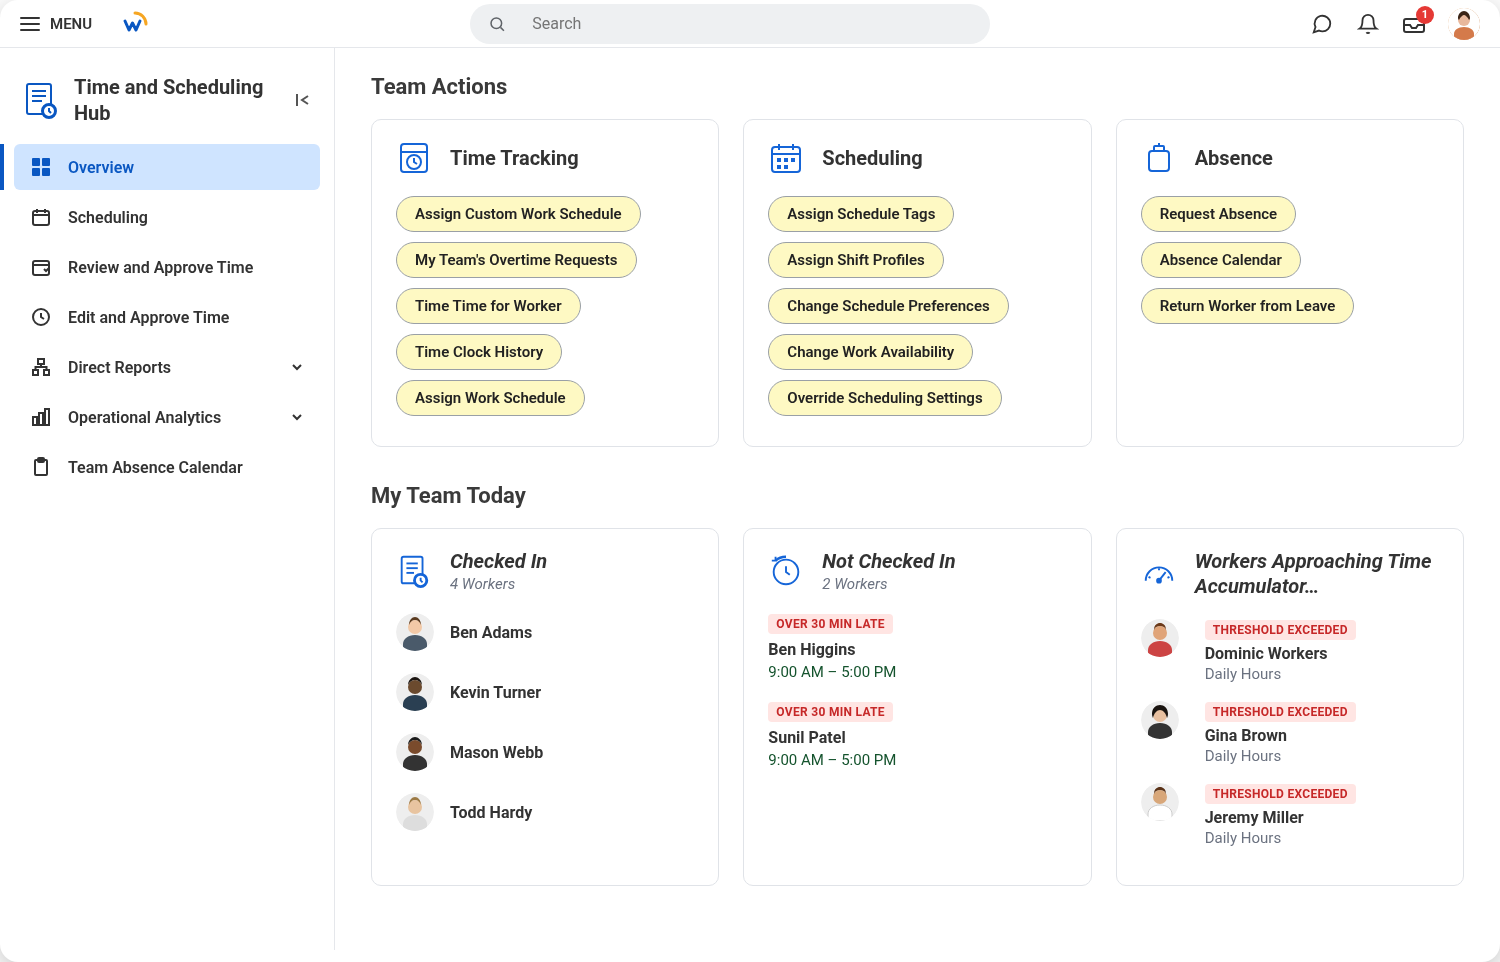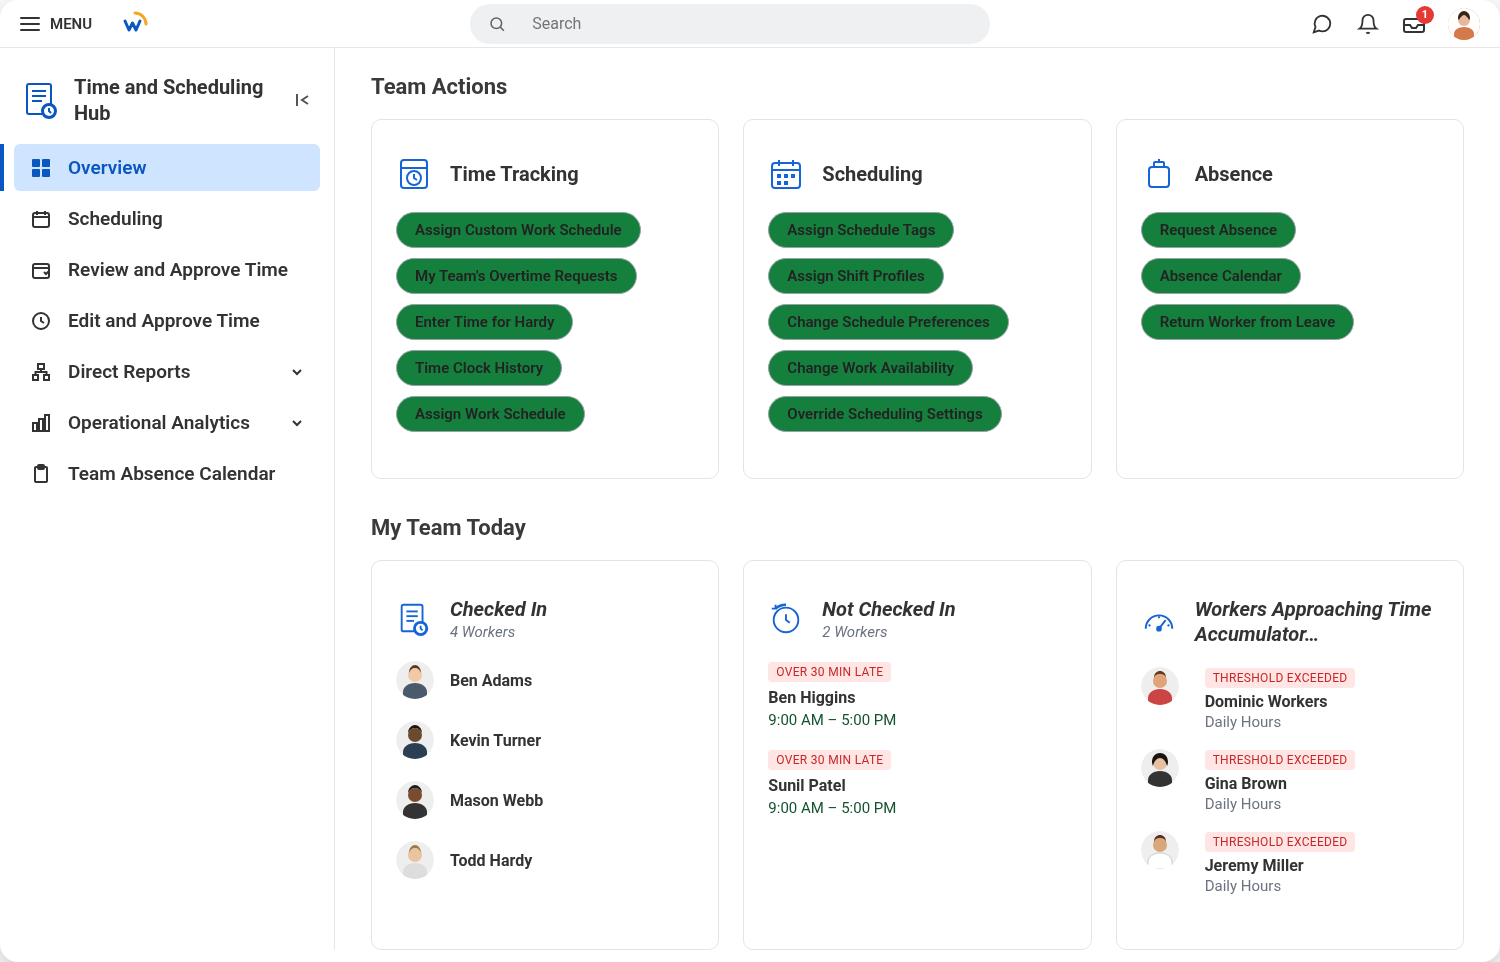--- a/index.html
+++ b/index.html
@@ -142,21 +142,21 @@
       cursor: pointer;
       color: #555;
     }
     .nav-item {
       display: flex;
       align-items: center;
       gap: 16px;
       padding: 12px 16px;
       border-radius: 6px;
       cursor: pointer;
-      font-size: 19px;
+      font-size: 16px;
       font-weight: 600;
       color: #333;
       margin-bottom: 4px;
     }
     .nav-item.active {
       background: #cfe4ff;
       color: #0a57c2;
       position: relative;
     }
     .nav-item.active::before {
@@ -191,21 +191,21 @@
     }
     .cards-row {
       display: flex;
       gap: 24px;
       margin-bottom: 36px;
     }
     .card {
       flex: 1;
       border: 1px solid #e0e3e8;
       border-radius: 10px;
-      padding: 36px 24px;
+      padding: 20px 24px;
       min-height: 100px;
     }
     .card-header {
       display: flex;
       align-items: center;
       gap: 18px;
       margin-bottom: 20px;
     }
     .card-icon {
       width: 36px;
@@ -220,21 +220,21 @@
     .pill {
       display: inline-block;
       border: 1px solid #9aa0a6;
       border-radius: 20px;
       padding: 8px 18px;
       font-size: 15px;
       font-weight: 600;
       color: #222;
       margin: 0 8px 10px 0;
       cursor: pointer;
-      background:#15803d;
+      background:#fef9c3;
     }
     .card-sub {
       font-size: 15px;
       color: #6b7280;
       margin-top:2px;
     }
     .card-title-block {
       display:flex;flex-direction:column;font-style:italic;
     }
     .worker-row {
@@ -253,21 +253,21 @@
     .worker-name {
       font-size: 16px;
       font-weight: 700;
       color: #333;
     }
     .tag-late {
       display:inline-block;
       background:#ffe5e3;
       color:#c62828;
       font-size:12px;
-      font-weight:400;
+      font-weight:700;
       padding:3px 8px;
       border-radius:4px;
       margin-bottom:4px;
       letter-spacing:0.3px;
     }
     .time-range {
       color:#14532d;font-size:15px;margin-top:4px;
     }
     .not-checked-row { margin-bottom: 20px; }
     .not-checked-row .worker-name{margin-top:2px;}
@@ -458,21 +458,21 @@
                 <line x1="5" y1="12" x2="31" y2="12"></line>
                 <circle cx="18" cy="22" r="7"></circle>
                 <path d="M18 18v4l3 2"></path>
               </svg>
           </div>
           <div class="card-title">Time Tracking</div>
         </div>
         <div>
           <span class="pill">Assign Custom Work Schedule</span><br>
           <span class="pill">My Team's Overtime Requests</span><br>
-          <span class="pill">Enter Time for Hardy</span><br>
+          <span class="pill">Time Time for Worker</span><br>
           <span class="pill">Time Clock History</span><br>
           <span class="pill">Assign Work Schedule</span>
         </div>
       </div>
 
       <div class="card">
         <div class="card-header">
           <div class="card-icon">
             <svg width="36" height="36" viewBox="0 0 36 36" fill="none" stroke="#1565d8" stroke-width="2">
                 <rect x="4" y="7" width="28" height="25" rx="3"></rect>

